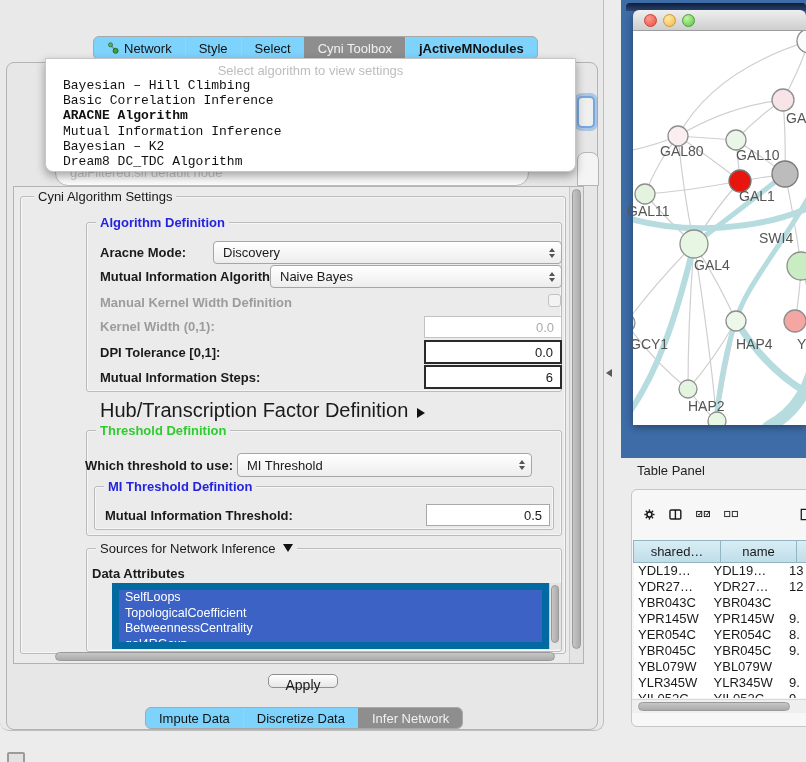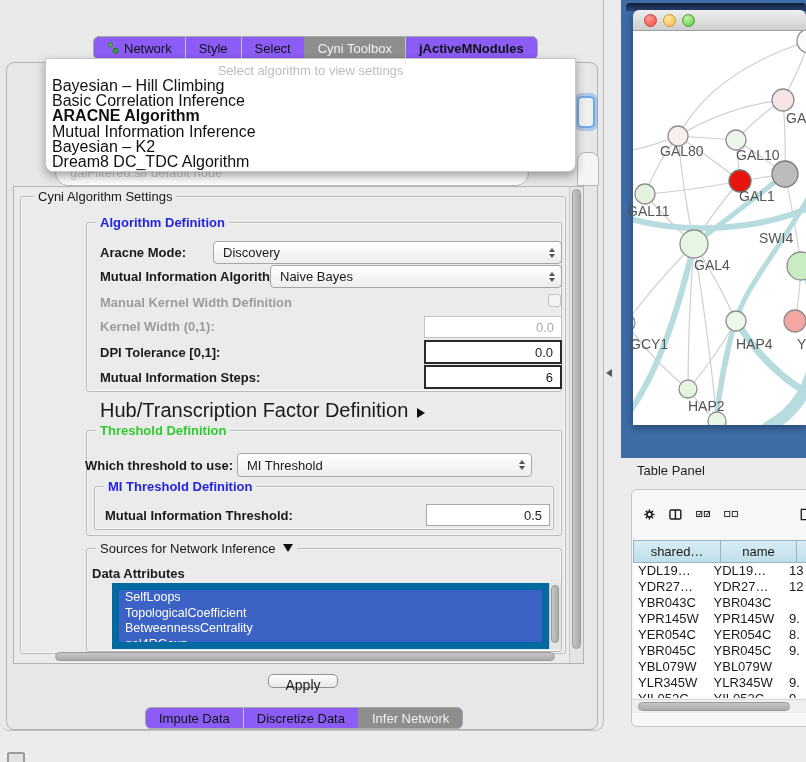--- a/index.html
+++ b/index.html
@@ -14,21 +14,21 @@
             border-right:1px solid #BDBDBD; border-bottom:1px solid #BDBDBD;
             border-radius:0 0 9px 9px; }
   .cp-titlebar { left:0; top:0; width:604px; height:30px;
             background:linear-gradient(#F5F5F5,#DADADA);
             border-bottom:2px solid #7A7A7A; }
   .cp-title { left:8px; top:0; height:28px; line-height:28px; font-size:13px; }
   .float-ico { left:578px; top:10px; width:11px; height:11px; border:1.5px solid #3a3a3a; border-radius:2px; }
   .close-ico { left:595px; top:9px; width:13px; height:13px; }
 
   
-  .seg { display:flex; align-items:stretch; background:#8b5cf6; border:1px solid #A8A8A8;
+  .seg { display:flex; align-items:stretch; background:#7dd3fc; border:1px solid #A8A8A8;
          border-radius:6px; overflow:hidden; font-size:13px; }
   .seg .tab { display:flex; align-items:center; gap:5px; padding:0 13px; border-left:1px solid #C4C4C4;
               color:#111; white-space:nowrap; cursor:default; }
   .seg .tab:first-child { border-left:none; }
   .seg .tab.sel { background:#8E8E8E; color:#F1F1F1; border-left-color:#8E8E8E; }
   .seg .tab.bold { font-weight:bold; }
   .top-seg { left:93px; top:36px; height:24px; }
   .bot-seg { left:145px; top:707px; height:22px; }
 
   
@@ -43,21 +43,21 @@
                 border:2px solid #74A9DE; border-radius:5px;
                 box-shadow:0 0 0 3px rgba(100,155,220,.45); z-index:4; }
   .corner-frag { left:577px; top:152px; width:22px; height:34px; background:#F4F4F4;
                  border:1px solid #B5B5B5; border-radius:8px 8px 0 0; z-index:4; }
 
   
   .popup { left:45px; top:58px; width:531px; height:114px; background:#FFFFFF;
            border:1px solid #C6C6C6; border-radius:0 0 8px 8px; z-index:50;
            box-shadow:0 4px 10px rgba(0,0,0,.35); overflow:hidden; }
   .popup-prompt { width:100%; text-align:center; color:#BDBDBD; font-size:13px; padding-top:4px; }
-  .popup-item { font-size:16px; line-height:15.2px; padding-left:6px; color:#111; }
+  .popup-item { font-size:13px; line-height:15.2px; padding-left:17px; color:#111;font-family:Liberation Mono, monospace; }
   .popup-item.bold { font-weight:bold; }
 
   
   .settings { left:13px; top:186px; width:571px; height:478px; background:#EBEBEB;
               border:1px solid #B3B3B3; }
   .groupbox { position:absolute; border:1px solid #BBBBBB; border-radius:3px;
               box-shadow:inset 0 0 0 1px #F6F6F6; }
   .gtitle { position:absolute; font-size:13px; background:#EBEBEB; padding:0 4px; white-space:nowrap; }
   .gtitle.blue { color:#2424DE; font-weight:bold; }
   .gtitle.green { color:#2FCB2F; font-weight:bold; }

